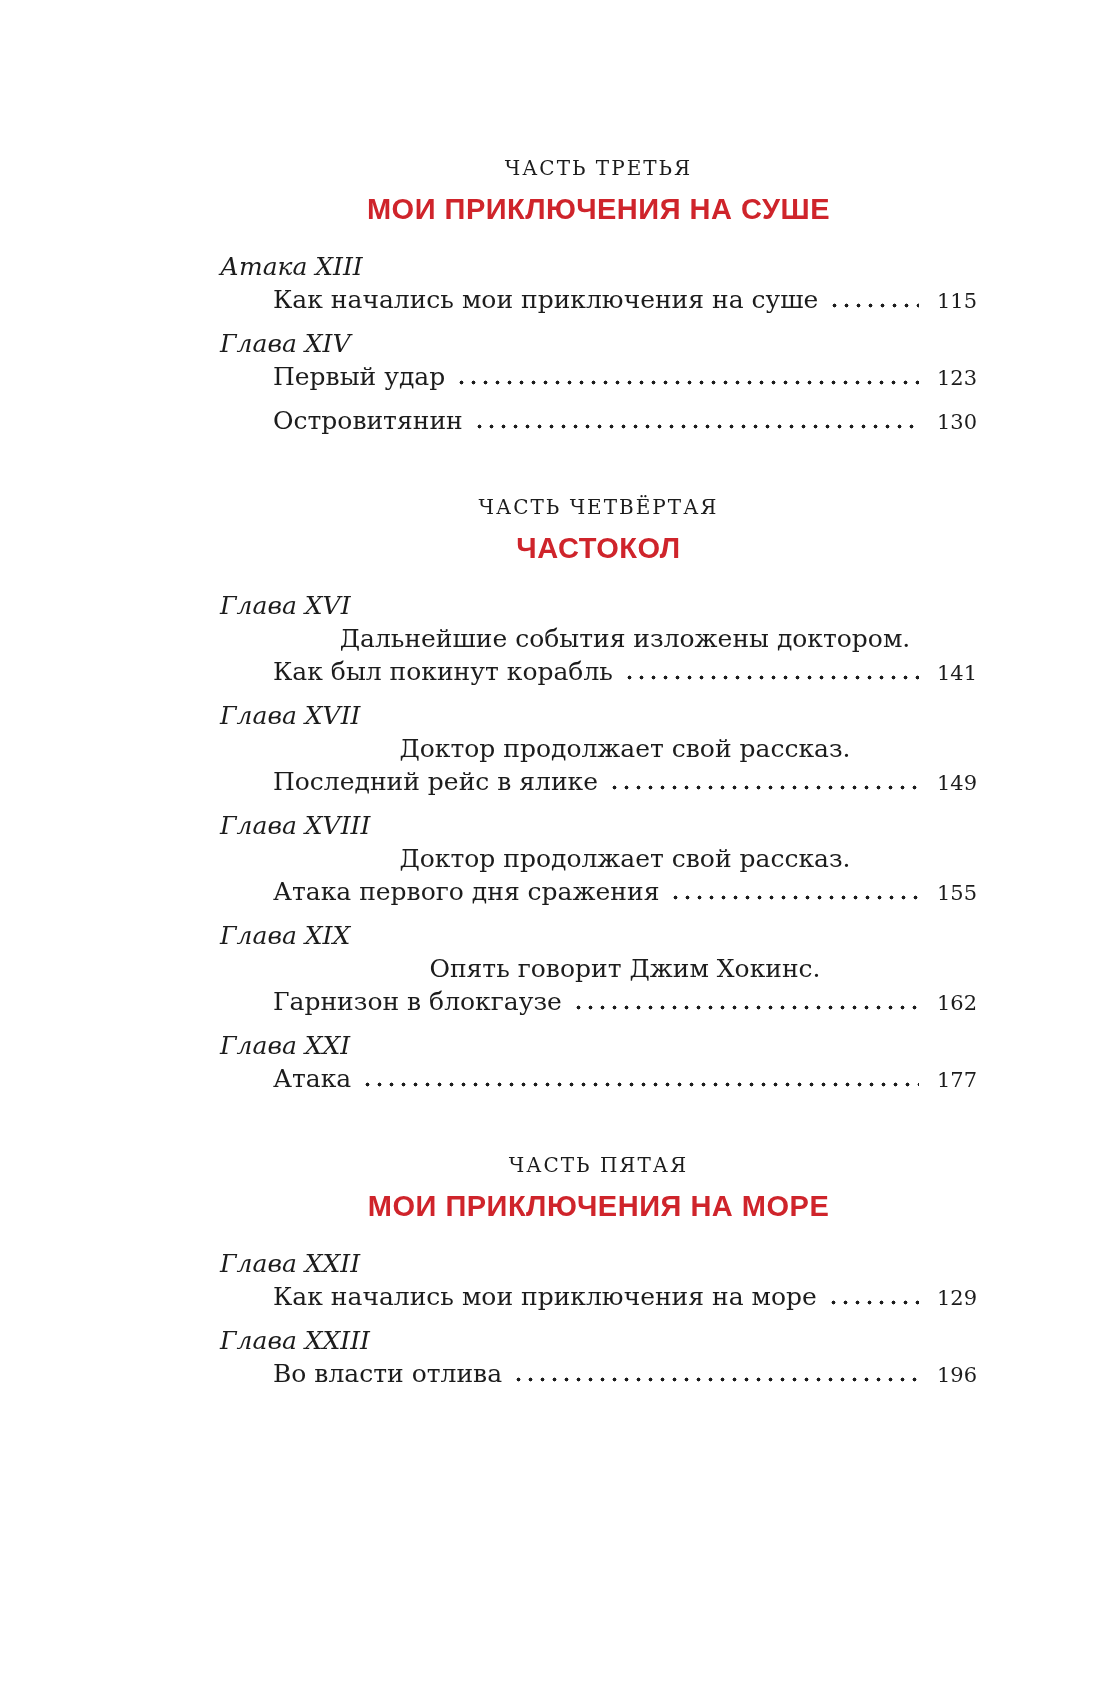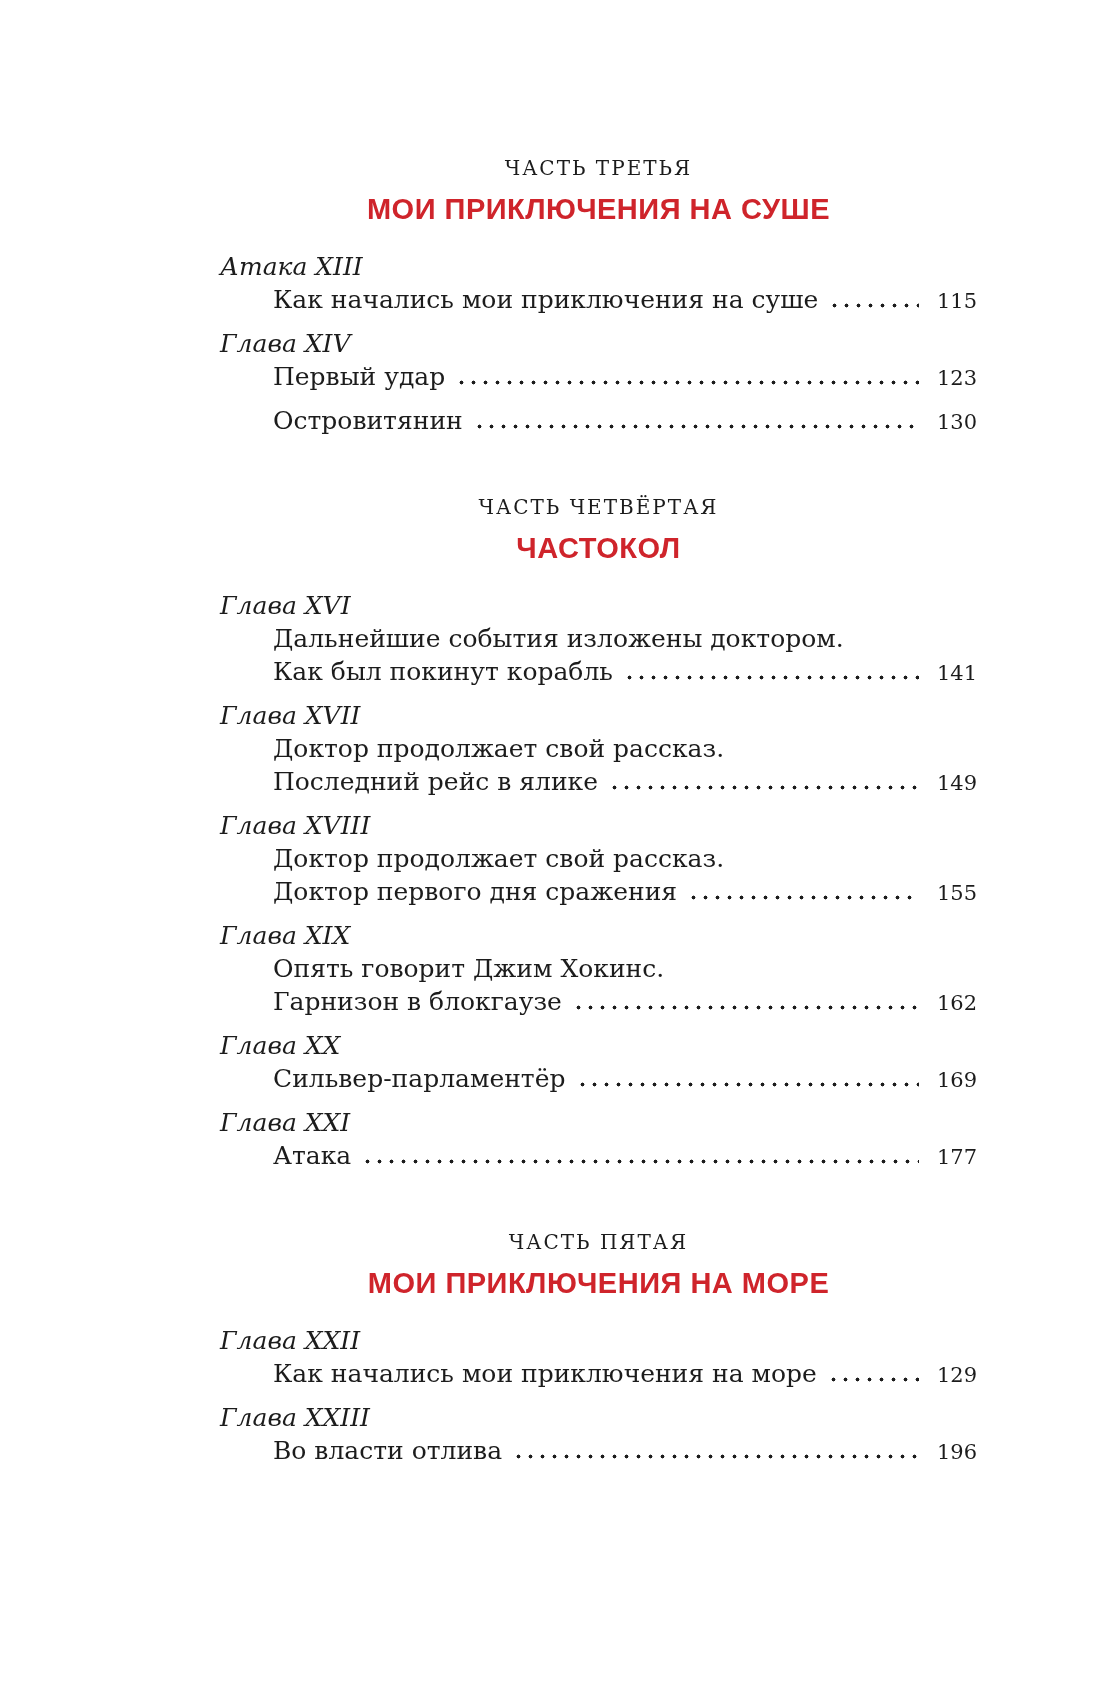--- a/index.html
+++ b/index.html
@@ -44,20 +44,21 @@
   .chapter:first-child{margin-top:0;}
   .chapter-label{
     font-style:italic;
     font-size:25px;
     line-height:33px;
   }
   .title-line{
     padding-left:53px;
     font-size:25px;
     line-height:33px;
+    text-align:center;
   }
   .title-row{
     display:flex;
     align-items:baseline;
   }
   .title-text{flex:0 0 auto;}
   .leader{
     flex:1 1 auto;
     display:inline-block;
     height:5px;
@@ -125,40 +126,32 @@
             <div class="title-line title-row">
     <span class="title-text">Последний рейс в ялике</span>
     <span class="leader"></span>
     <span class="page-num">149</span>
   </div>
           </div>
           <div class="chapter">
     <div class="chapter-label">Глава XVIII</div>
   <div class="title-line">Доктор продолжает свой рассказ.</div>
             <div class="title-line title-row">
-    <span class="title-text">Доктор первого дня сражения</span>
+    <span class="title-text">Атака первого дня сражения</span>
     <span class="leader"></span>
     <span class="page-num">155</span>
   </div>
           </div>
           <div class="chapter">
     <div class="chapter-label">Глава XIX</div>
   <div class="title-line">Опять говорит Джим Хокинс.</div>
             <div class="title-line title-row">
     <span class="title-text">Гарнизон в блокгаузе</span>
     <span class="leader"></span>
     <span class="page-num">162</span>
-  </div>
-          </div>
-          <div class="chapter">
-    <div class="chapter-label">Глава XX</div>
-  <div class="title-line title-row">
-    <span class="title-text">Сильвер-парламентёр</span>
-    <span class="leader"></span>
-    <span class="page-num">169</span>
   </div>
           </div>
           <div class="chapter">
     <div class="chapter-label">Глава XXI</div>
   <div class="title-line title-row">
     <span class="title-text">Атака</span>
     <span class="leader"></span>
     <span class="page-num">177</span>
   </div>
           </div>

